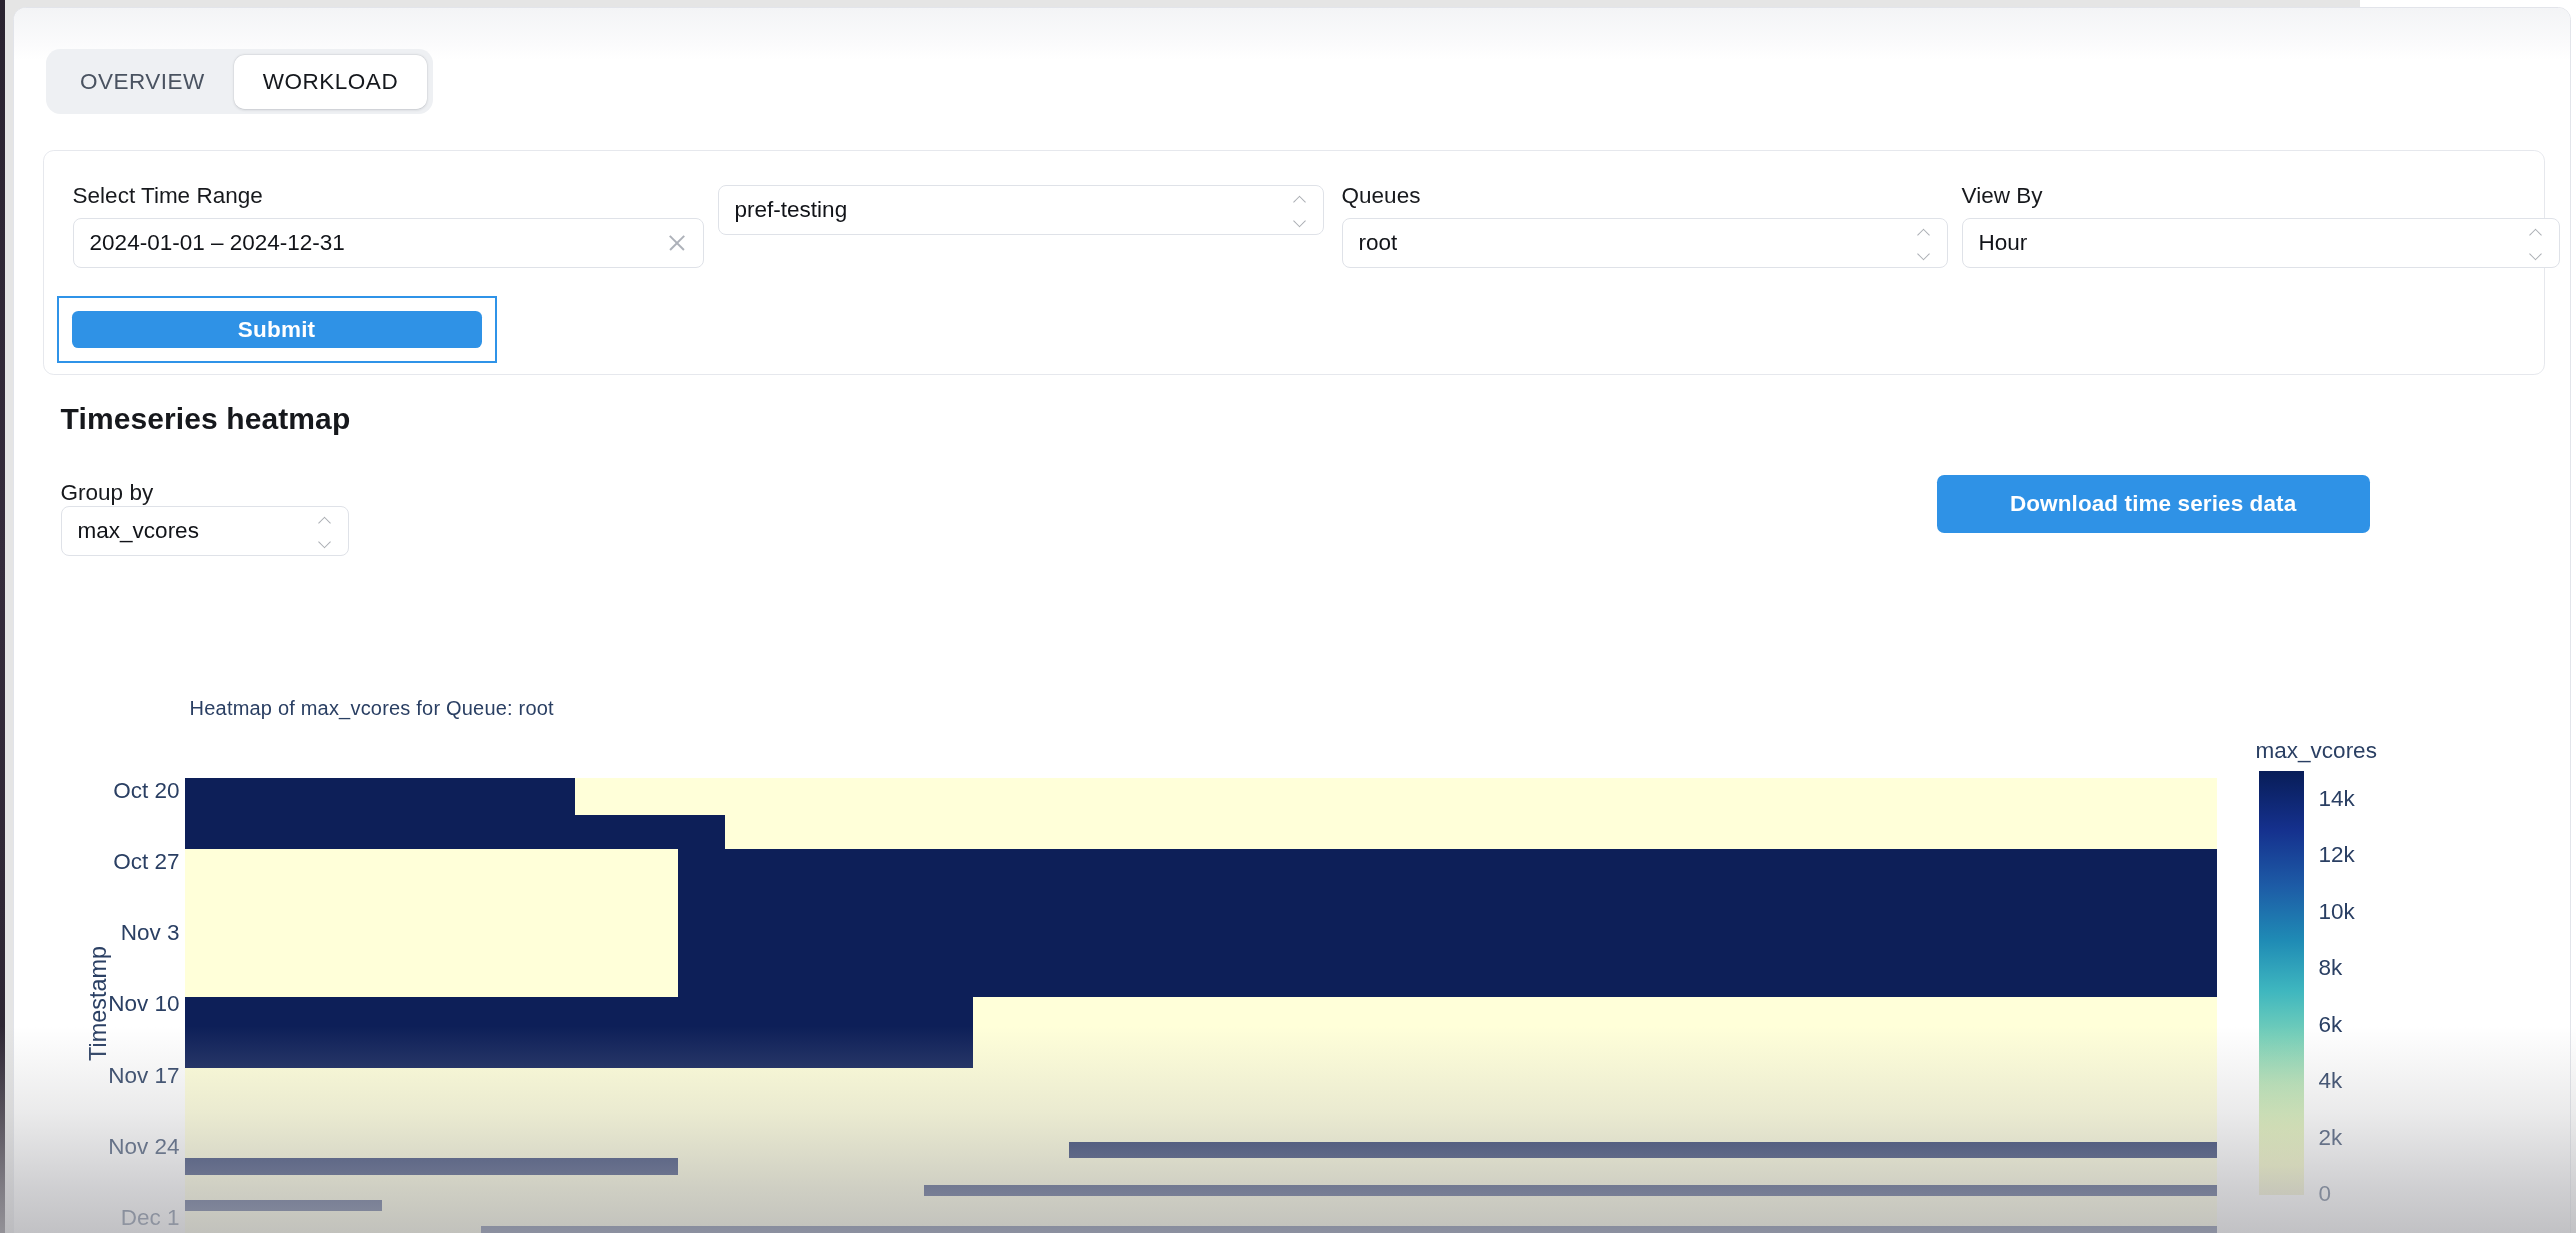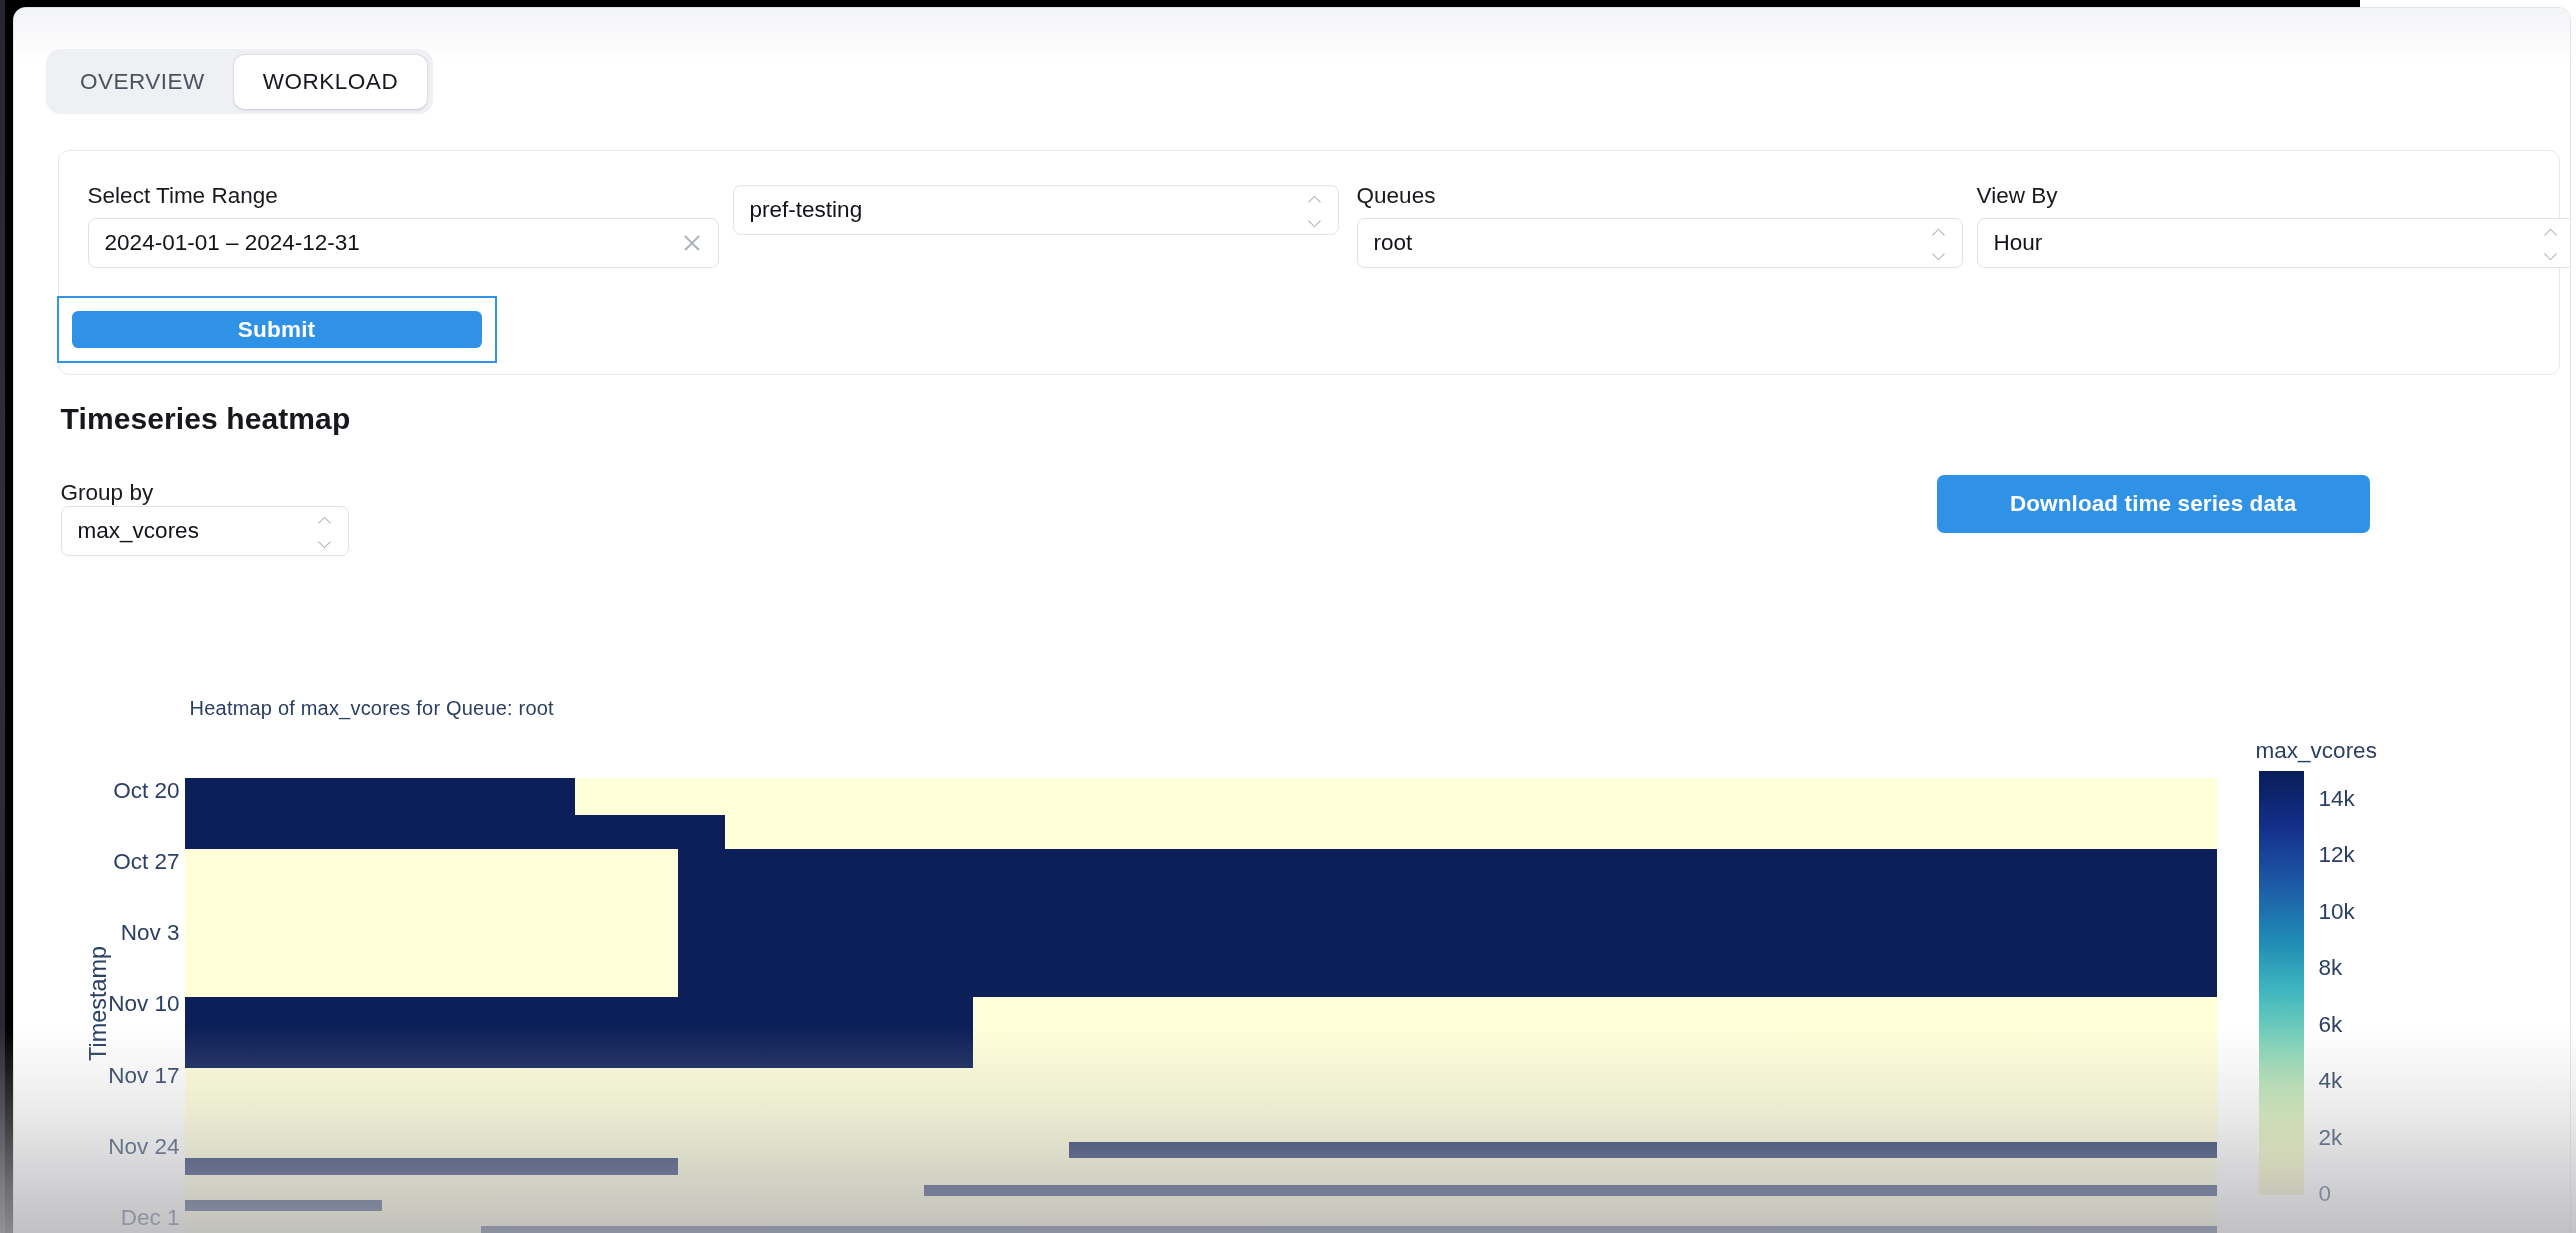--- a/index.html
+++ b/index.html
@@ -10,21 +10,21 @@
     background: #ffffff;
     font-family: "Liberation Sans", sans-serif;
     -webkit-font-smoothing: antialiased;
   }
 
   
   #app-root {
     position: relative;
     width: 2360px;
     height: 1233px;
-    background: #000000;
+    background: #e5e5e5;
   }
   .left-edge {
     position: absolute;
     left: 0; top: 0;
     width: 4.5px; height: 1233px;
     background: linear-gradient(180deg,#2a2330 0%,#352c3c 45%,#2b2430 100%);
   }
   .page-card {
     position: absolute;
     left: 12.6px; top: 7.2px;
@@ -67,21 +67,21 @@
   }
   .tab.active {
     background: #ffffff;
     color: #15181d;
     box-shadow: 0 0.9px 2.7px rgba(20,25,35,.16), 0 0 0 0.5px rgba(20,25,35,.05);
   }
 
   
   .filter-panel {
     position: absolute;
-    left: 44px; top: 142px;
+    left: 29px; top: 142px;
     width: 2502px; height: 225px;
     background: #ffffff;
     border: 0.9px solid #e6e8ed;
     border-radius: 10.8px;
     text-decoration: underline;
   }
   .field {
     position: absolute;
     top: 34px;
   }

